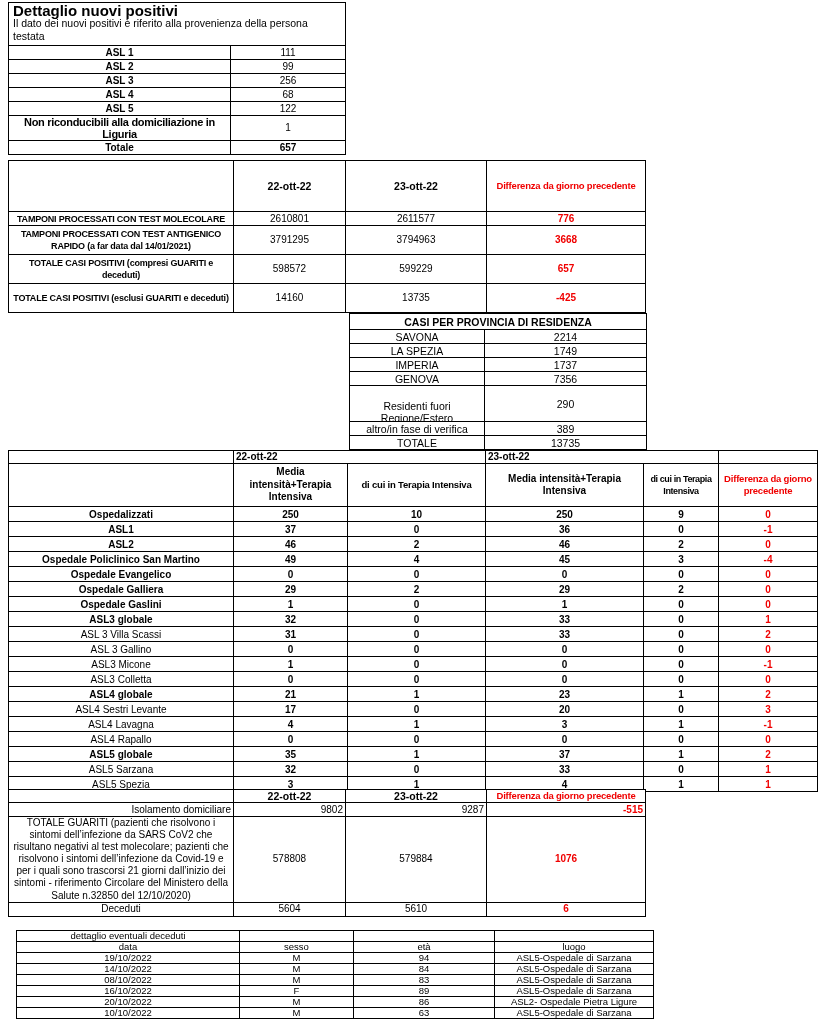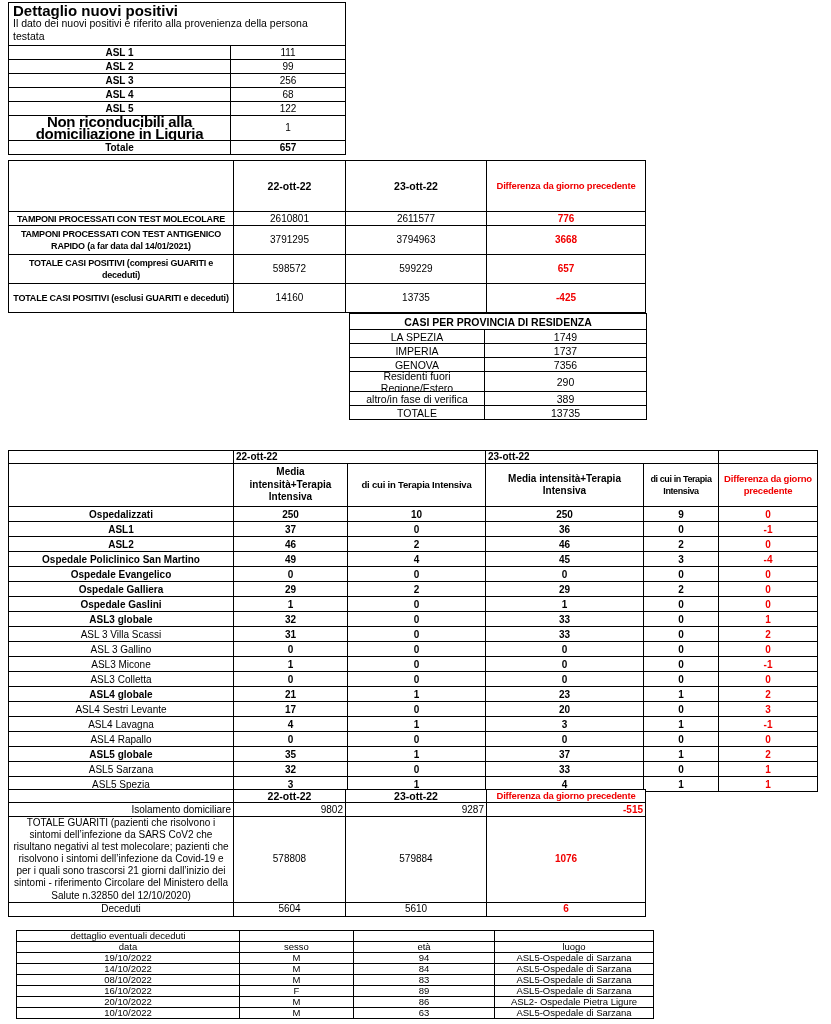--- a/index.html
+++ b/index.html
@@ -11,37 +11,37 @@
   .b{font-weight:bold;}
   .red{color:#f00000;font-weight:bold;}
 
   
   .t1{left:8px;top:2px;width:337px;}
   .t1 td{height:13px;}
   .t1 .title-cell{height:40px;text-align:left;vertical-align:top;padding:1px 4px;}
   .t1 .title{font-weight:bold;font-size:15px;line-height:13px;}
   .t1 .subtitle{font-size:10.5px;line-height:13px;}
   .t1 .lbl{font-weight:bold;}
-  .t1 .longlbl{font-size:15px;letter-spacing:-0.3px;margin-left:32px;}
+  .t1 .longlbl{font-size:11px;letter-spacing:-0.3px;margin-left:32px;}
 
   
   .t2{left:8px;top:160px;width:637px;}
   .t2 .hdr td{height:50px;}
   .t2 .date{font-weight:bold;font-size:10.5px;}
   .t2 .redhdr{font-size:9.5px;letter-spacing:-0.2px;white-space:nowrap;}
   .t2 .lbl{font-weight:bold;font-size:9px;letter-spacing:-0.2px;line-height:12px;margin-top:32px;}
   .t2 .r1 td{height:13px;}
   .t2 .r2 td{height:28px;}
 
   
   .t3{left:349px;top:313px;width:297px;}
   .t3 .hdr td{height:15px;}
   .t3 td{height:13px;font-size:10.5px;}
   .t3 .cliprow td{height:19px;padding:0;}
-  .clip-box{height:19px;overflow:hidden;display:flex;align-items:center;justify-content:center;}
+  .clip-box{height:19px;overflow:hidden;display:flex;align-items:center;justify-content:center;margin-top:16px;}
   .clip-box span{display:block;line-height:12px;}
 
   
   .t4{left:8px;top:450px;width:809px;}
   .t4 .dr td{height:14px;line-height:13px;}
   .t4 .hr1 td{height:12px;}
   .t4 .hr2 td{height:42px;line-height:12.5px;}
   .t4 .datecell{text-align:left;font-weight:bold;padding-left:2px;}
   .t4 .media{font-weight:bold;font-size:10px;}
   .t4 .dicui{font-weight:bold;font-size:9.5px;letter-spacing:-0.2px;}
@@ -155,20 +155,24 @@
   <table class="t3">
     <colgroup>
         <col style="width:135px">
         <col style="width:162px">
       </colgroup>
     <tbody>
         <tr class="hdr">
           <td class="b" colspan="2">CASI PER PROVINCIA DI RESIDENZA</td>
         </tr>
     <tr>
+          <td>SAVONA</td>
+          <td>2214</td>
+        </tr>
+    <tr>
           <td>LA SPEZIA</td>
           <td>1749</td>
         </tr>
     <tr>
           <td>IMPERIA</td>
           <td>1737</td>
         </tr>
     <tr>
           <td>GENOVA</td>
           <td>7356</td>

